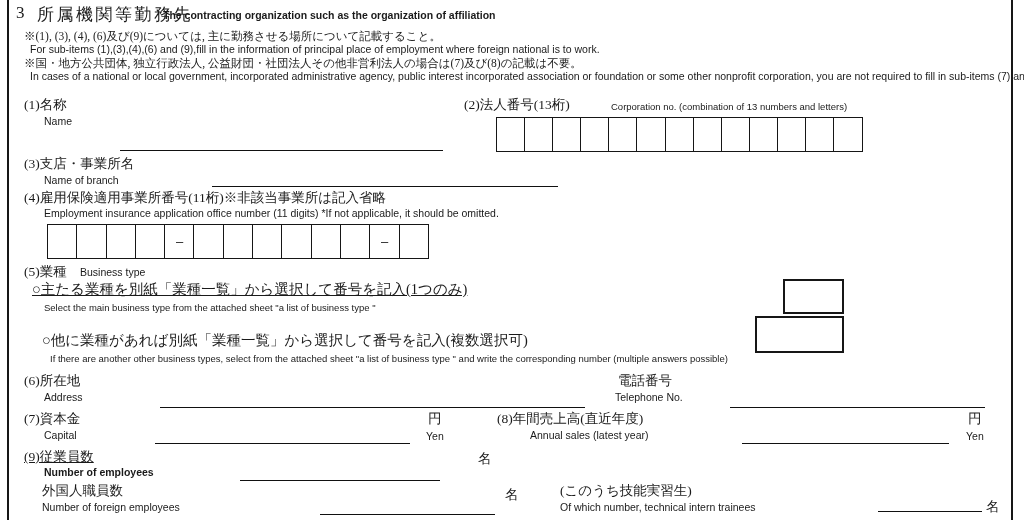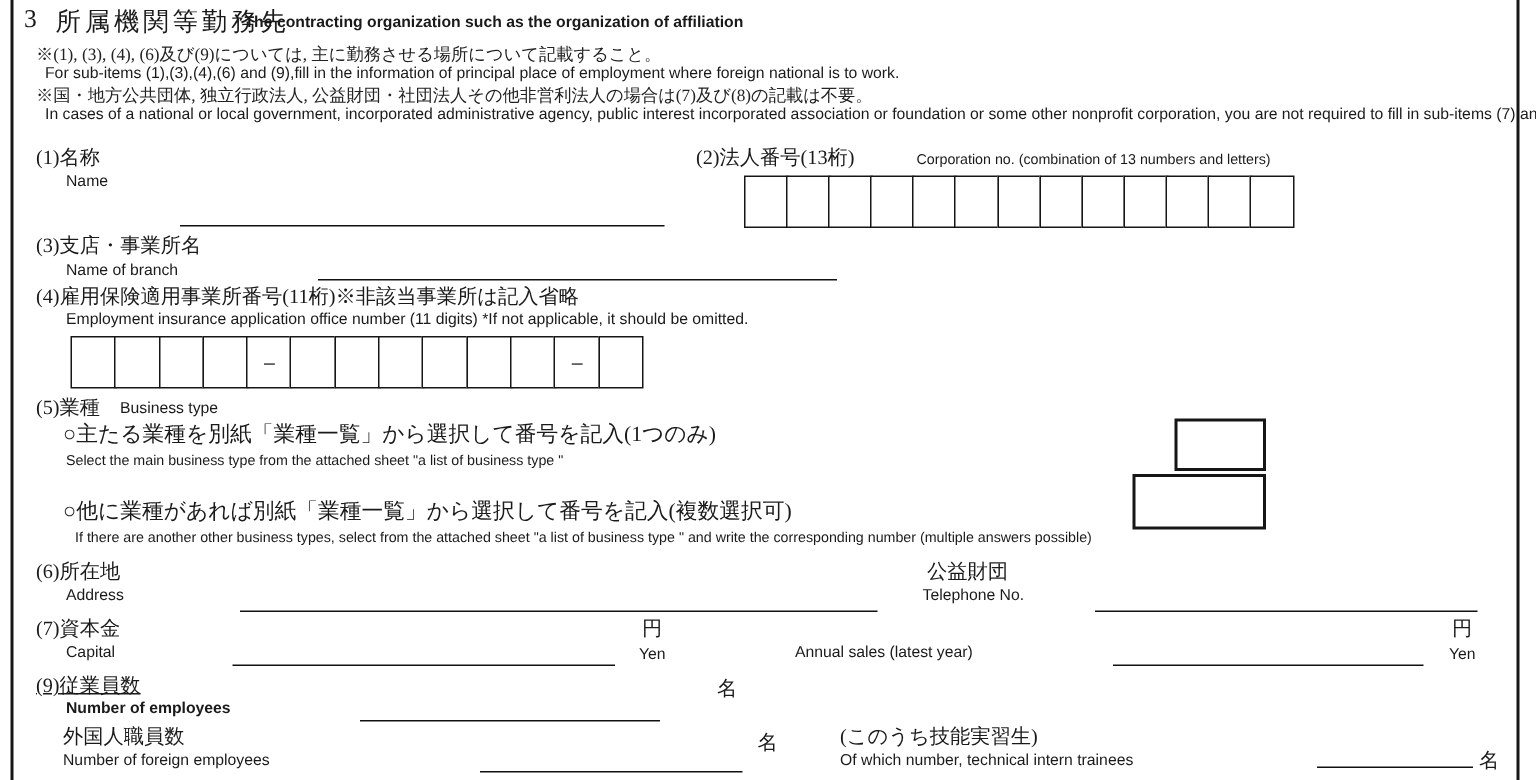--- a/index.html
+++ b/index.html
@@ -87,50 +87,51 @@
       <div class="cell"></div>
       <div class="cell"></div>
       <div class="cell"></div>
       <div class="cell"></div>
       <div class="cell">–</div>
       <div class="cell"></div>
     </div>
 
   <div class="abs jp lbl-jp" style="left:24px;top:263px;">(5)業種</div>
   <div class="abs en lbl-en" style="left:80px;top:266px;">Business type</div>
-  <div class="abs jp big-jp" style="left:42px;top:280px;">○主たる業種を別紙「業種一覧」から選択して番号を記入(1つのみ)</div>
+  <div class="abs jp big-jp" style="left:32px;top:280px;text-decoration:underline;">○主たる業種を別紙「業種一覧」から選択して番号を記入(1つのみ)</div>
   <div class="abs en small-en" style="left:44px;top:302px;">Select the main business type from the attached sheet "a list of business type "</div>
   <div class="abs jp big-jp" style="left:42px;top:331px;">○他に業種があれば別紙「業種一覧」から選択して番号を記入(複数選択可)</div>
   <div class="abs en small-en" style="left:50px;top:353px;">If there are another other business types, select from the attached sheet "a list of business type " and write the corresponding number  (multiple answers possible)</div>
   <div class="entrybox" style="left:783px;top:279px;width:57px;height:31px;">
     <span class="abs jp" style="font-size:13px;left:4px;top:6px;"></span>
   </div>
   <div class="entrybox" style="left:755px;top:316px;width:85px;height:33px;">
     <span class="abs jp" style="font-size:13px;left:4px;top:7px;"></span>
   </div>
 
   <div class="abs jp lbl-jp" style="left:24px;top:372px;">(6)所在地</div>
   <div class="abs en lbl-en" style="left:44px;top:391px;">Address</div>
   <div class="ul" style="left:160px;top:407px;width:425px;">
     <span class="abs jp" style="font-size:12px;left:4px;top:-16px;"></span>
   </div>
-  <div class="abs jp lbl-jp" style="left:618px;top:372px;">公益財団</div>
+  <div class="abs jp lbl-jp" style="left:618px;top:372px;">電話番号</div>
   <div class="abs en lbl-en" style="left:615px;top:391px;">Telephone No.</div>
   <div class="ul" style="left:730px;top:407px;width:255px;">
     <span class="abs en" style="font-size:12px;left:4px;top:-16px;"></span>
   </div>
 
   <div class="abs jp lbl-jp" style="left:24px;top:410px;">(7)資本金</div>
   <div class="abs en lbl-en" style="left:44px;top:429px;">Capital</div>
   <div class="ul" style="left:155px;top:443px;width:255px;">
     <span class="abs en" style="font-size:12px;left:4px;top:-16px;"></span>
   </div>
   <div class="abs jp unit-jp" style="left:428px;top:410px;">円</div>
   <div class="abs en lbl-en" style="left:426px;top:430px;">Yen</div>
 
+  <div class="abs jp lbl-jp" style="left:497px;top:410px;">(8)年間売上高(直近年度)</div>
   <div class="abs en lbl-en" style="left:530px;top:429px;">Annual sales (latest year)</div>
   <div class="ul" style="left:742px;top:443px;width:207px;">
     <span class="abs en" style="font-size:12px;left:4px;top:-16px;"></span>
   </div>
   <div class="abs jp unit-jp" style="left:968px;top:410px;">円</div>
   <div class="abs en lbl-en" style="left:966px;top:430px;">Yen</div>
 
   <div class="abs jp lbl-jp" style="left:24px;top:448px;text-decoration:underline;">(9)従業員数</div>
   <div class="abs en lbl-en" style="left:44px;top:466px;font-weight:bold;">Number of employees</div>
   <div class="ul" style="left:240px;top:480px;width:200px;">

